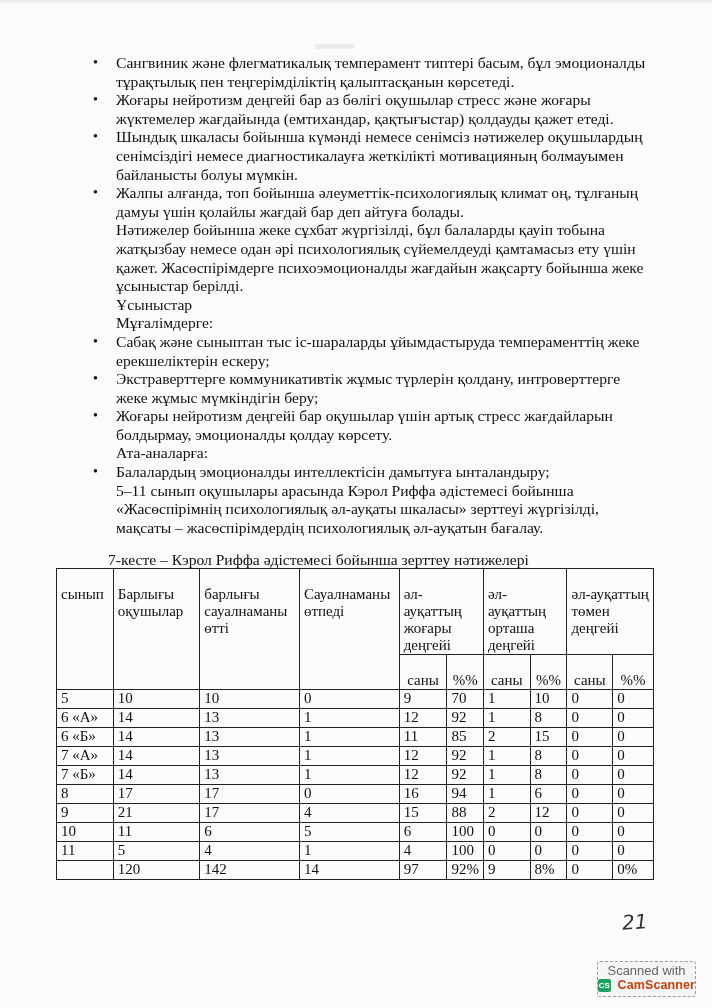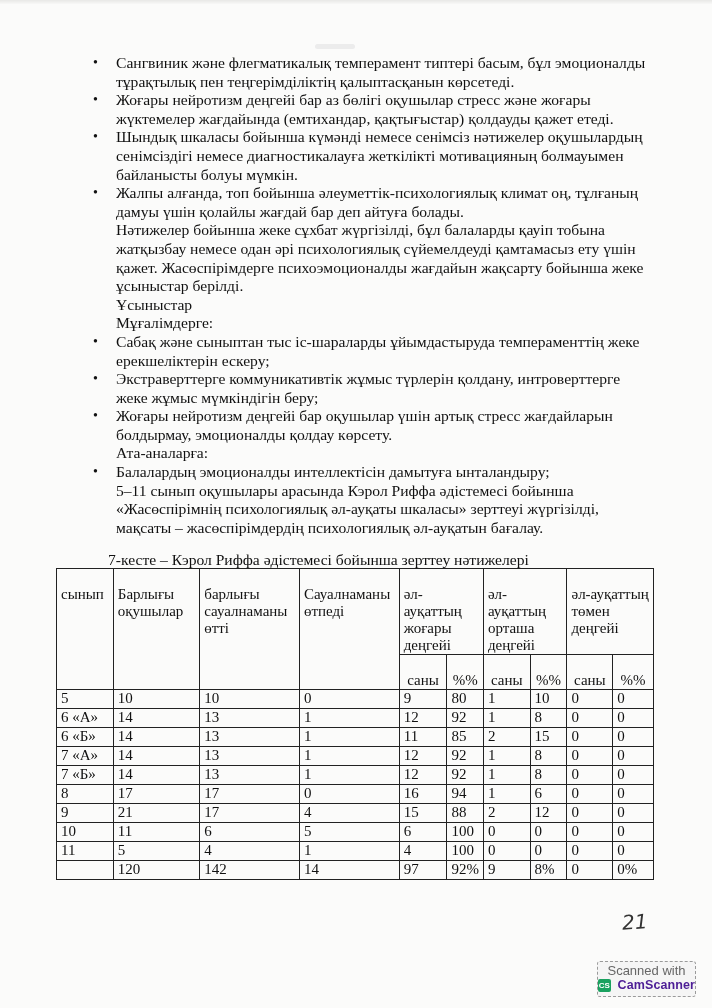--- a/index.html
+++ b/index.html
@@ -30,21 +30,21 @@
   .foot { position: absolute; left: 116px; top: 851px; font-size: 15.6px; text-decoration: underline; }
   .pageno { position: absolute; left: 622px; top: 910px; font-family: "DejaVu Sans", sans-serif; font-size: 20px; color: #333; transform: rotate(-4deg); font-style: italic; }
   .cs-badge {
     position: absolute; left: 597px; top: 961px; width: 97px; height: 34px;
     border: 1px dashed #9a9a9a; border-radius: 3px; background: #f5f5f5;
     font-family: "Liberation Sans", "DejaVu Sans", sans-serif; text-align: center;
   }
   .cs-top { font-size: 13px; color: #666; margin-top: 3px; line-height: 11px; }
   .cs-row { display: flex; align-items: center; justify-content: center; margin-top: 2px; }
   .cs-logo { width: 14px; height: 13px; background: #1aa15f; color: #fff; font-size: 8px; font-weight: bold; line-height: 13px; border-radius: 2px; margin-right: 7px; }
-  .cs-name { font-size: 12.5px; color: #4c1d95; font-weight: bold; letter-spacing: .1px; }
+  .cs-name { font-size: 12.5px; color: #c2410c; font-weight: bold; letter-spacing: .1px; }
 </style>
 </head>
 <body>
 
 <div class="page">
   <div class="topline"></div>
   <div class="smudge"></div>
 
   <div class="text">
     <div class="bul">Сангвиник және флегматикалық темперамент типтері басым, бұл эмоционалды тұрақтылық пен теңгерімділіктің қалыптасқанын көрсетеді.</div>
@@ -96,21 +96,21 @@
       <th>%%</th>
     </tr>
     </tbody>
       <tbody id="tbody">
         <tr class="data">
           <td>5</td>
           <td>10</td>
           <td>10</td>
           <td>0</td>
           <td>9</td>
-          <td>80</td>
+          <td>70</td>
           <td>1</td>
           <td>10</td>
           <td>0</td>
           <td>0</td>
         </tr>
         <tr class="data">
           <td>6 «А»</td>
           <td>14</td>
           <td>13</td>
           <td>1</td>

